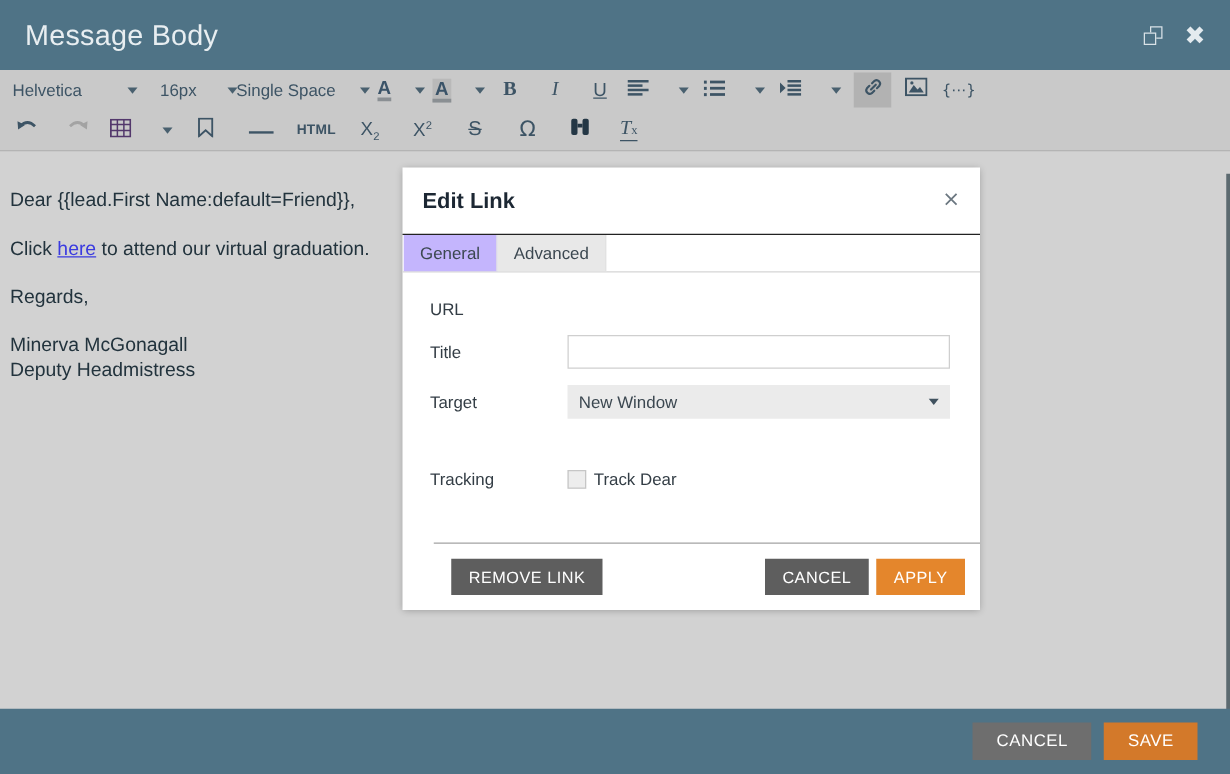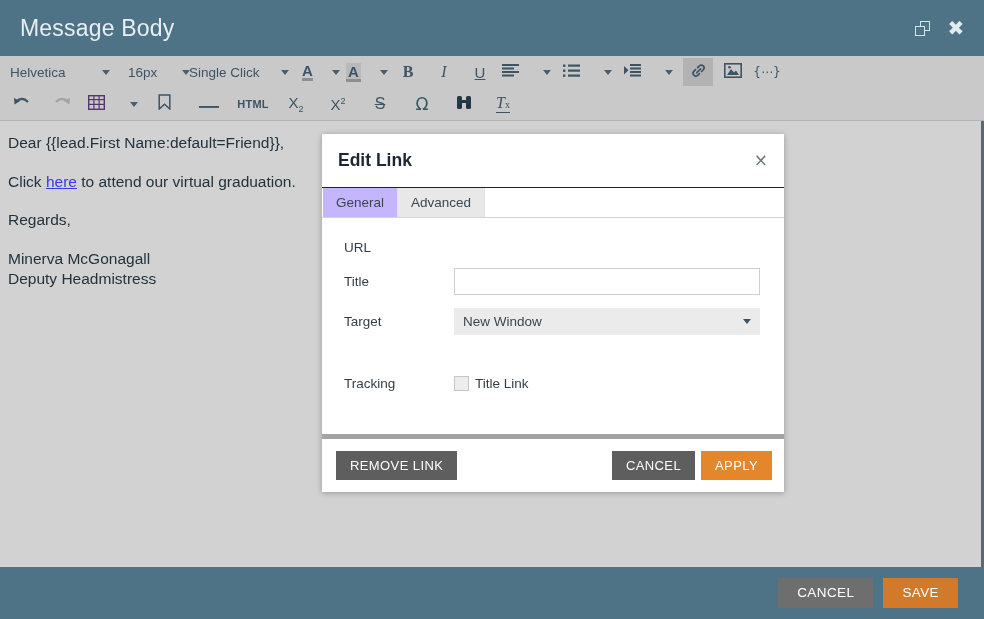--- a/index.html
+++ b/index.html
@@ -99,21 +99,21 @@
     width: 28px; height: 26px;
     display: flex; align-items: center; justify-content: center;
     color: #3d5465;
     cursor: pointer;
   }
   .btn-sq.active { background: #b2b2b2; }
 
   
   .editor-area {
     position: absolute;
-    left: 0; top: 121px;
+    left: 0; top: 139px;
     width: 984px; height: 446px;
     background: #d2d2d2;
     border-right: 3px solid #5c6a70;
     padding: 12px 10px 0 8px;
     overflow: hidden;
   }
   .body-text {
     color: #22333d;
     font-size: 15.5px;
     line-height: 1.33;
@@ -254,23 +254,23 @@
     background: #ededed;
     cursor: pointer;
   }
   .clabel {
     font-size: 13.5px;
     color: #333d45;
     margin-left: 6px;
   }
 
   .dlg-foot {
-    border-top: 5px solid #a3a3a3;
+    border-top: 1px solid #a3a3a3;
     padding: 12px 12px 12px 14px;
-    display: flex; align-items: center;
+    display: flex; align-items: center; margin-left: 25px;
   }
   .dbtn {
     border: none;
     color: #fff;
     font-size: 13px;
     letter-spacing: 0.4px;
     padding: 8px 14px;
     cursor: pointer;
     line-height: 1;
     font-family: "Liberation Sans", sans-serif;
@@ -321,21 +321,21 @@
       <span class="lbl">Helvetica</span>
       <span class="caret" style="margin-left:auto;margin-right:8px;"></span>
     </div>
 
     <div class="select-tool" style="width:60px; padding-left:10px;">
       <span class="lbl">16px</span>
       <span class="caret" style="margin-left:6px;"></span>
     </div>
 
     <div class="select-tool" style="width:118px; padding-left:11px;">
-      <span class="lbl">Single Click</span>
+      <span class="lbl">Single Space</span>
       <span class="caret" style="margin-left:auto;margin-right:7px;"></span>
     </div>
 
     <div class="select-tool" style="width:44px; padding-left:6px;">
       <span class="txt-a">A</span>
       <span class="caret" style="margin-left:auto;margin-right:4px;"></span>
     </div>
 
     <div class="select-tool" style="width:48px; padding-left:6px;">
       <span class="txt-a hl">A</span>
@@ -545,21 +545,21 @@
         <div class="fselect">
           <span>New Window</span>
           <span class="sel-caret"></span>
         </div>
       </div>
 
       <div class="frow">
         <div class="flabel">Tracking</div>
         <div class="checkwrap">
           <span class="cbox"></span>
-          <span class="clabel">Title Link</span>
+          <span class="clabel">Track Dear</span>
         </div>
       </div>
 
     </div>
 
     <div class="dlg-foot">
       <button class="dbtn grey">REMOVE LINK</button>
       <div class="foot-right">
         <button class="dbtn grey">CANCEL</button>
         <button class="dbtn orange">APPLY</button>

